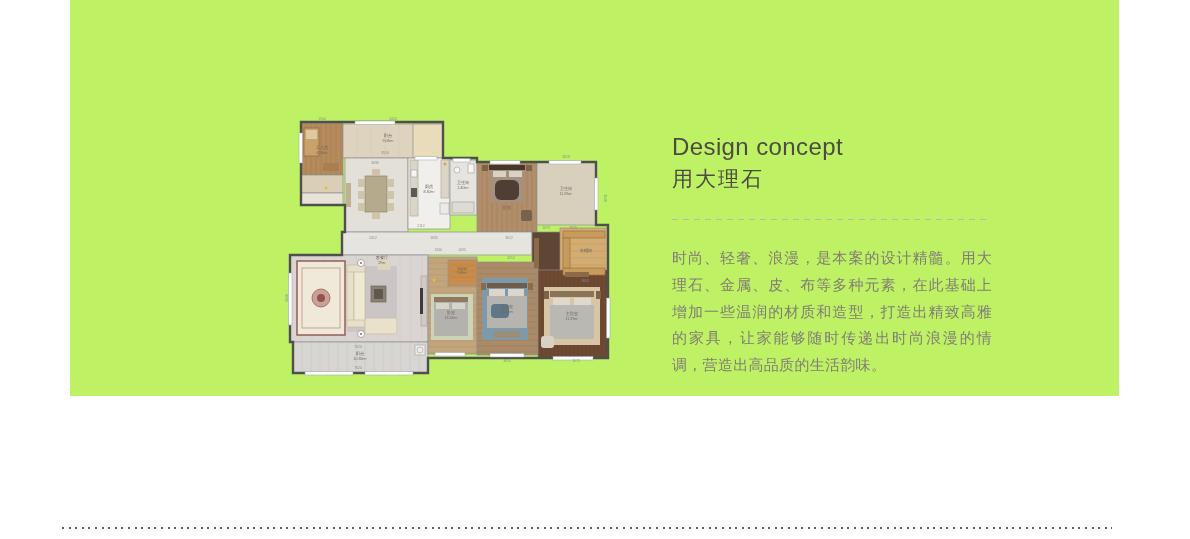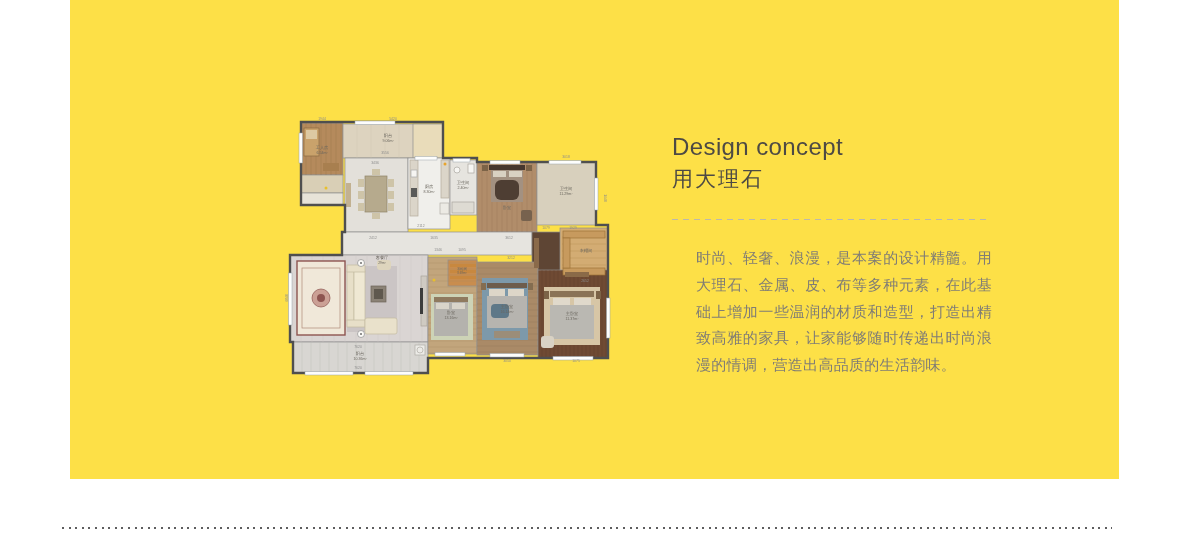--- a/index.html
+++ b/index.html
@@ -2,22 +2,22 @@
 <html><head>
 <meta charset="utf-8">
 <style>
   html,body{margin:0;padding:0;}
   body{
     width:1190px;height:539px;position:relative;overflow:hidden;
     background:#ffffff;
     font-family:"Liberation Sans","DejaVu Sans",sans-serif;
   }
   .panel{
-    position:absolute;left:70px;top:0;width:1049px;height:479px;
-    background:#fde047;
+    position:absolute;left:70px;top:0;width:1049px;height:396px;
+    background:#bef264;
   }
   .floorplan-wrap{
     position:absolute;left:215px;top:108px;width:330px;height:272px;
   }
   .textblock{
     position:absolute;left:602px;top:132px;width:320px;
   }
   .heading-en{
     font-size:24px;font-weight:400;color:#4d4a44;letter-spacing:0.4px;
     margin:0;line-height:30px;
@@ -25,21 +25,21 @@
   .heading-zh{
     font-size:21px;font-weight:400;color:#4d4a44;letter-spacing:2px;
     margin:3px 0 0 0;line-height:28px;
   }
   .divider-dashed{
     margin-top:26px;height:1px;width:318px;
     background:repeating-linear-gradient(90deg,#bcb8ad 0,#bcb8ad 6px,transparent 6px,transparent 11px);
   }
   .paragraph{
     margin-top:25px;font-size:15px;line-height:26.8px;color:#807d75;
-    text-align:justify;letter-spacing:0.3px;margin-left:24px;
+    text-align:justify;letter-spacing:0.3px;
   }
   .bottom-dotted{
     position:absolute;left:62px;top:527px;width:1050px;height:2px;
     background:repeating-linear-gradient(90deg,#5d5d5f 0,#5d5d5f 2px,transparent 2px,transparent 6.6px);
   }
   svg text{font-family:"Liberation Sans","DejaVu Sans",sans-serif;}
 </style>
 </head>
 <body>
 

